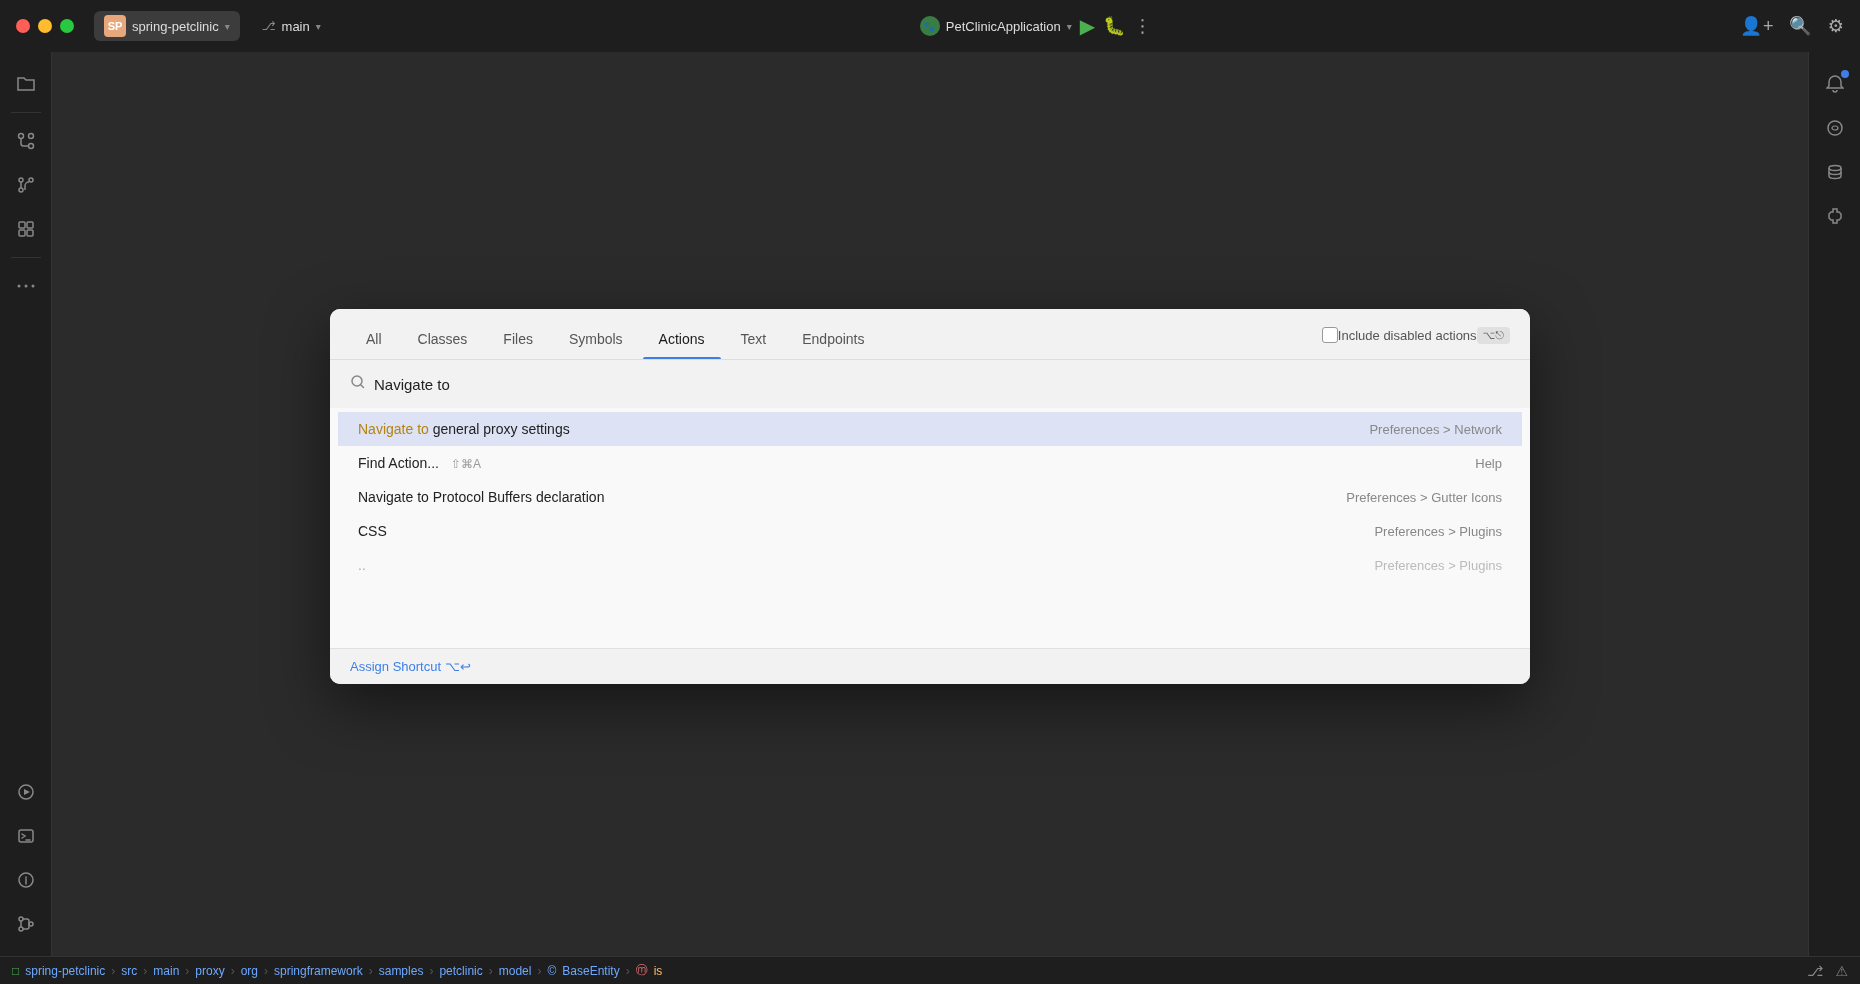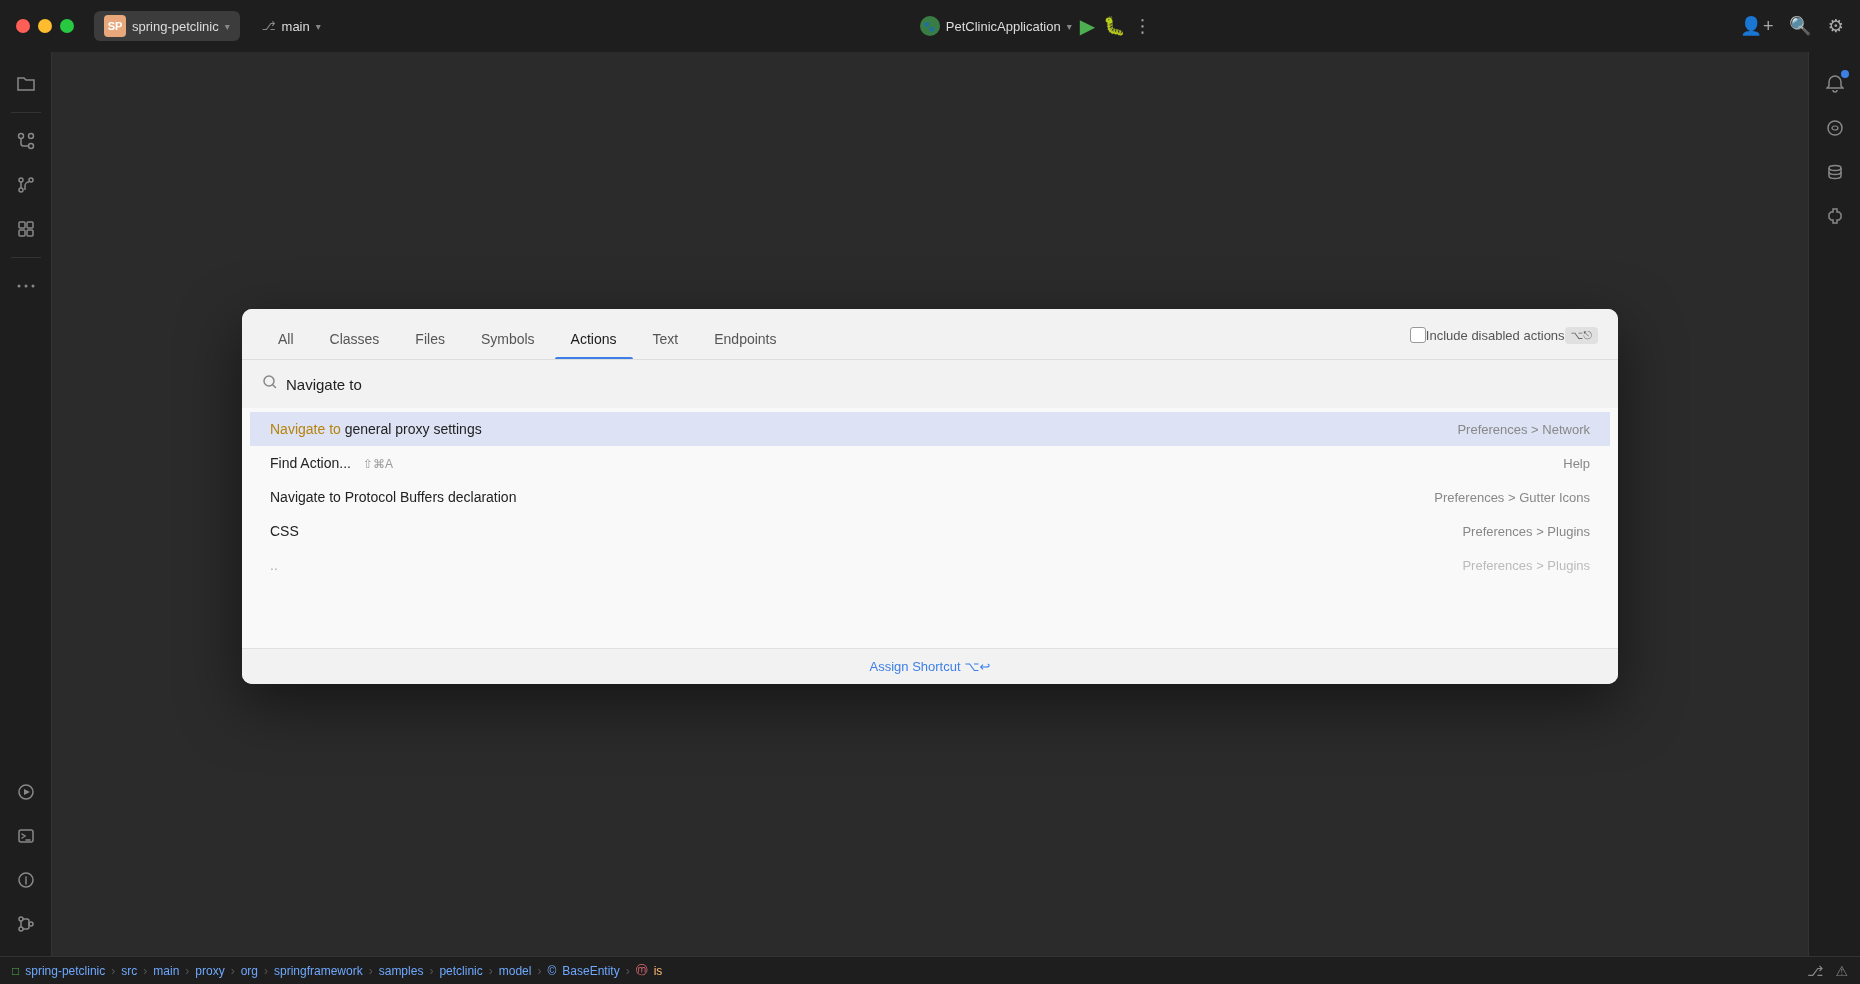--- a/index.html
+++ b/index.html
@@ -179,21 +179,21 @@
       flex: 1;
       background: #2b2b2b;
       position: relative;
       display: flex;
       align-items: center;
       justify-content: center;
     }
 
     
     .search-dialog {
-      width: 1376px;
+      width: 1200px;
       background: #f2f2f2;
       border-radius: 10px;
       box-shadow: 0 20px 60px rgba(0,0,0,0.5);
       overflow: hidden;
       position: absolute;
       top: 50%;
       left: 50%;
       transform: translate(-50%, -52%);
     }
 
@@ -291,21 +291,21 @@
     .result-highlight { color: #b5830e; }
     .result-location { color: #888; font-size: 13px; }
     .result-shortcut { color: #999; font-size: 12px; margin-left: 8px; }
 
     
     .dialog-footer {
       padding: 10px 20px;
       background: #f2f2f2;
       border-top: 1px solid #e0e0e0;
       display: flex;
-      justify-content: center;
+      justify-content: flex-start;
     }
     .assign-shortcut-btn {
       color: #3d7fe6;
       font-size: 13px;
       cursor: pointer;
       background: none;
       border: none;
       display: flex;
       align-items: center;
       gap: 4px;

